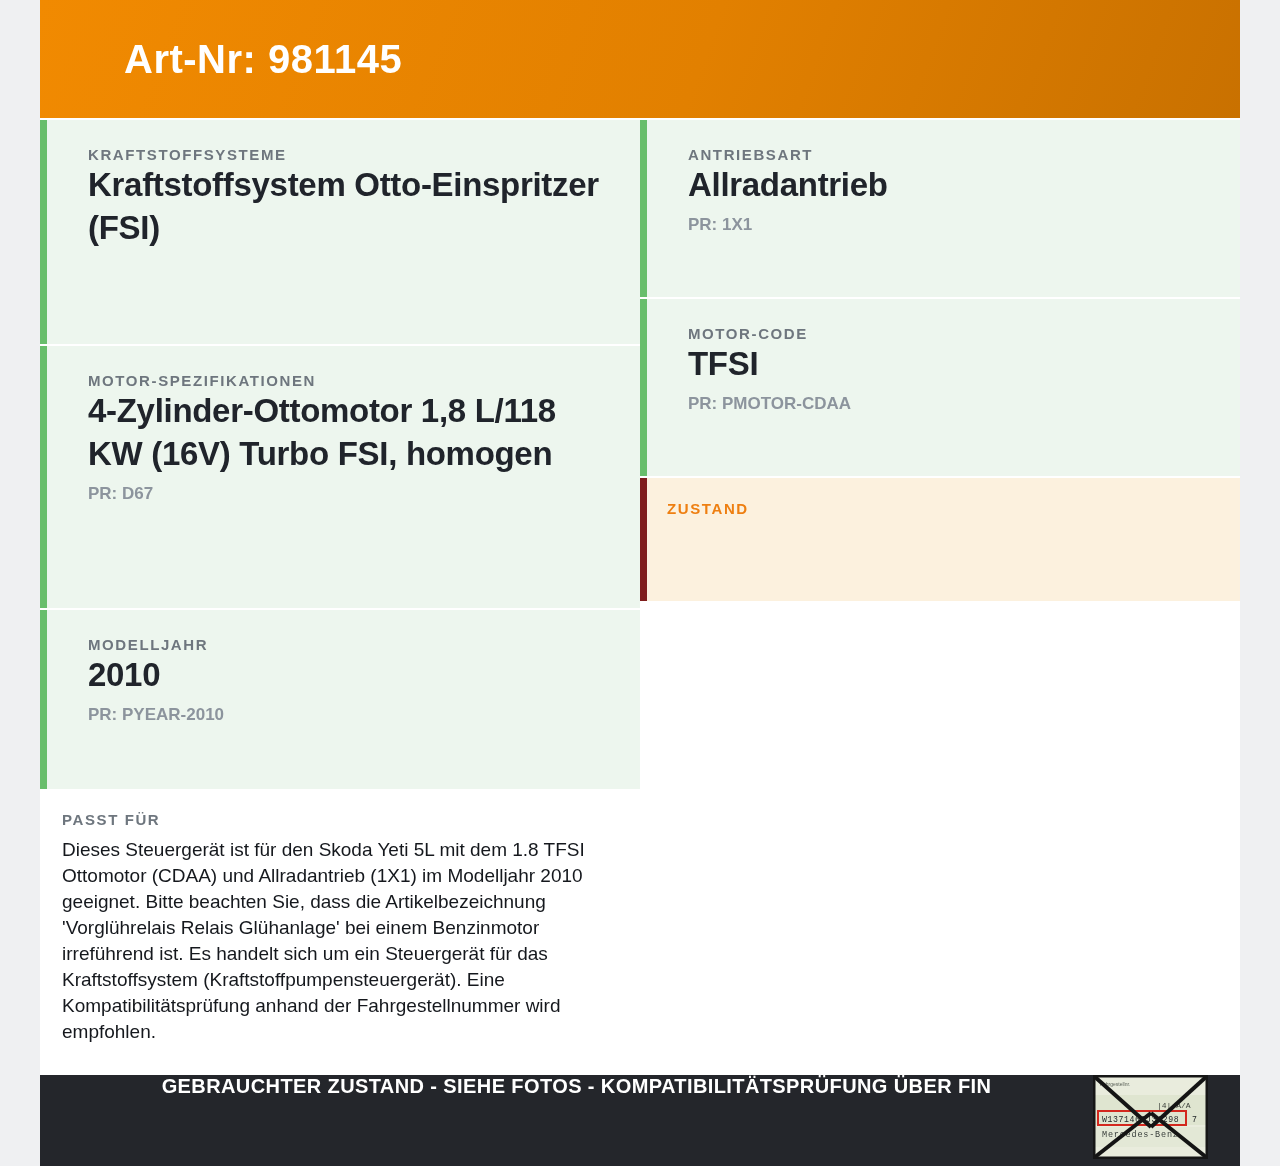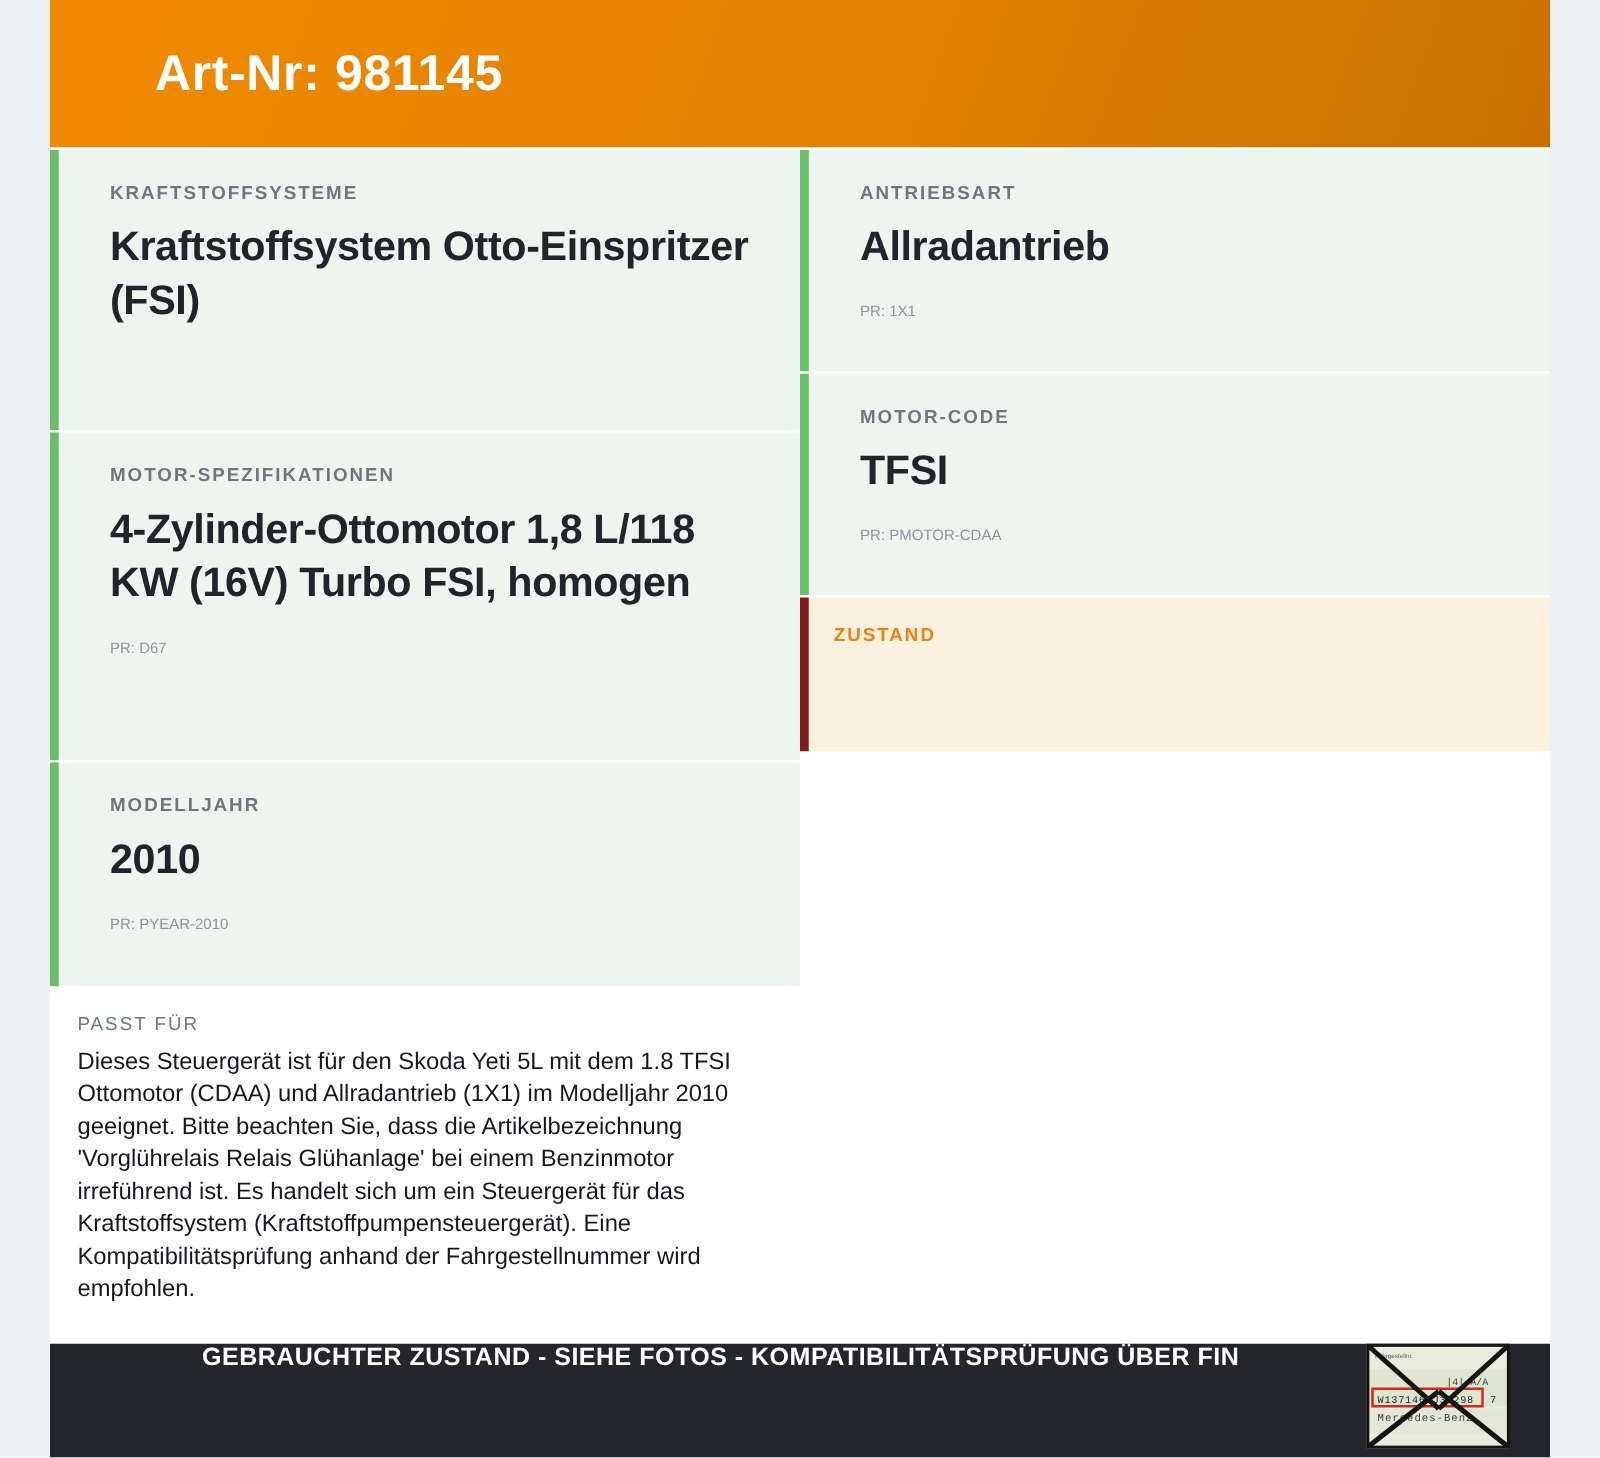--- a/index.html
+++ b/index.html
@@ -15,25 +15,25 @@
   .content { background:#fff; display:flex; min-height:957px; align-items:flex-start; }
   .col { width:692px; display:flex; flex-direction:column; }
   .col > * { margin-top:2px; }
 
   .card { background:#EDF6EE; border-left:7px solid #68BE6B; padding:26px 36px 24px 41px; }
   .card.h224{ height:224px; } .card.h262{ height:262px; } .card.h179{ height:179px; }
   .card.h177{ height:177px; }
 
   .card-label { font-size:15px; font-weight:700; letter-spacing:1.6px; color:#6E767E; }
   .card-value { font-size:33px; line-height:43px; font-weight:700; color:#20242B;
-                letter-spacing:-0.3px; margin-top:12px; }
-  .card-pr { font-size:12px; color:#8C949D; font-weight:400; margin-top:24px; }
+                letter-spacing:-0.3px; }
+  .card-pr { font-size:17px; color:#8C949D; font-weight:700; margin-top:9px; }
 
   .fits { background:#fff; padding:20px 30px 20px 22px; height:282px; }
-  .fits-label { font-size:15px; font-weight:400; letter-spacing:1.6px; color:#6E767E; }
+  .fits-label { font-size:15px; font-weight:700; letter-spacing:1.6px; color:#6E767E; }
   .fits-text { margin-top:9px; font-size:19px; line-height:26px; font-weight:400; color:#15181D; }
 
   .condition { background:#FCF1DE; border-left:7px solid #7f1d1d; padding:22px 30px 20px 20px; height:123px; }
   .condition-label { font-size:15px; font-weight:700; letter-spacing:1.6px; color:#EE7F11; }
   .condition-text { margin-top:8px; font-size:20px; line-height:28px; font-weight:500; color:#4E565E; }
 
   
   .footer { height:91px; background:#24262B; display:flex; align-items:flex-start; }
   .footer-text { flex:1; text-align:center; color:#fff; font-size:20px; font-weight:700;
                  letter-spacing:.4px; padding-left:20px; }

